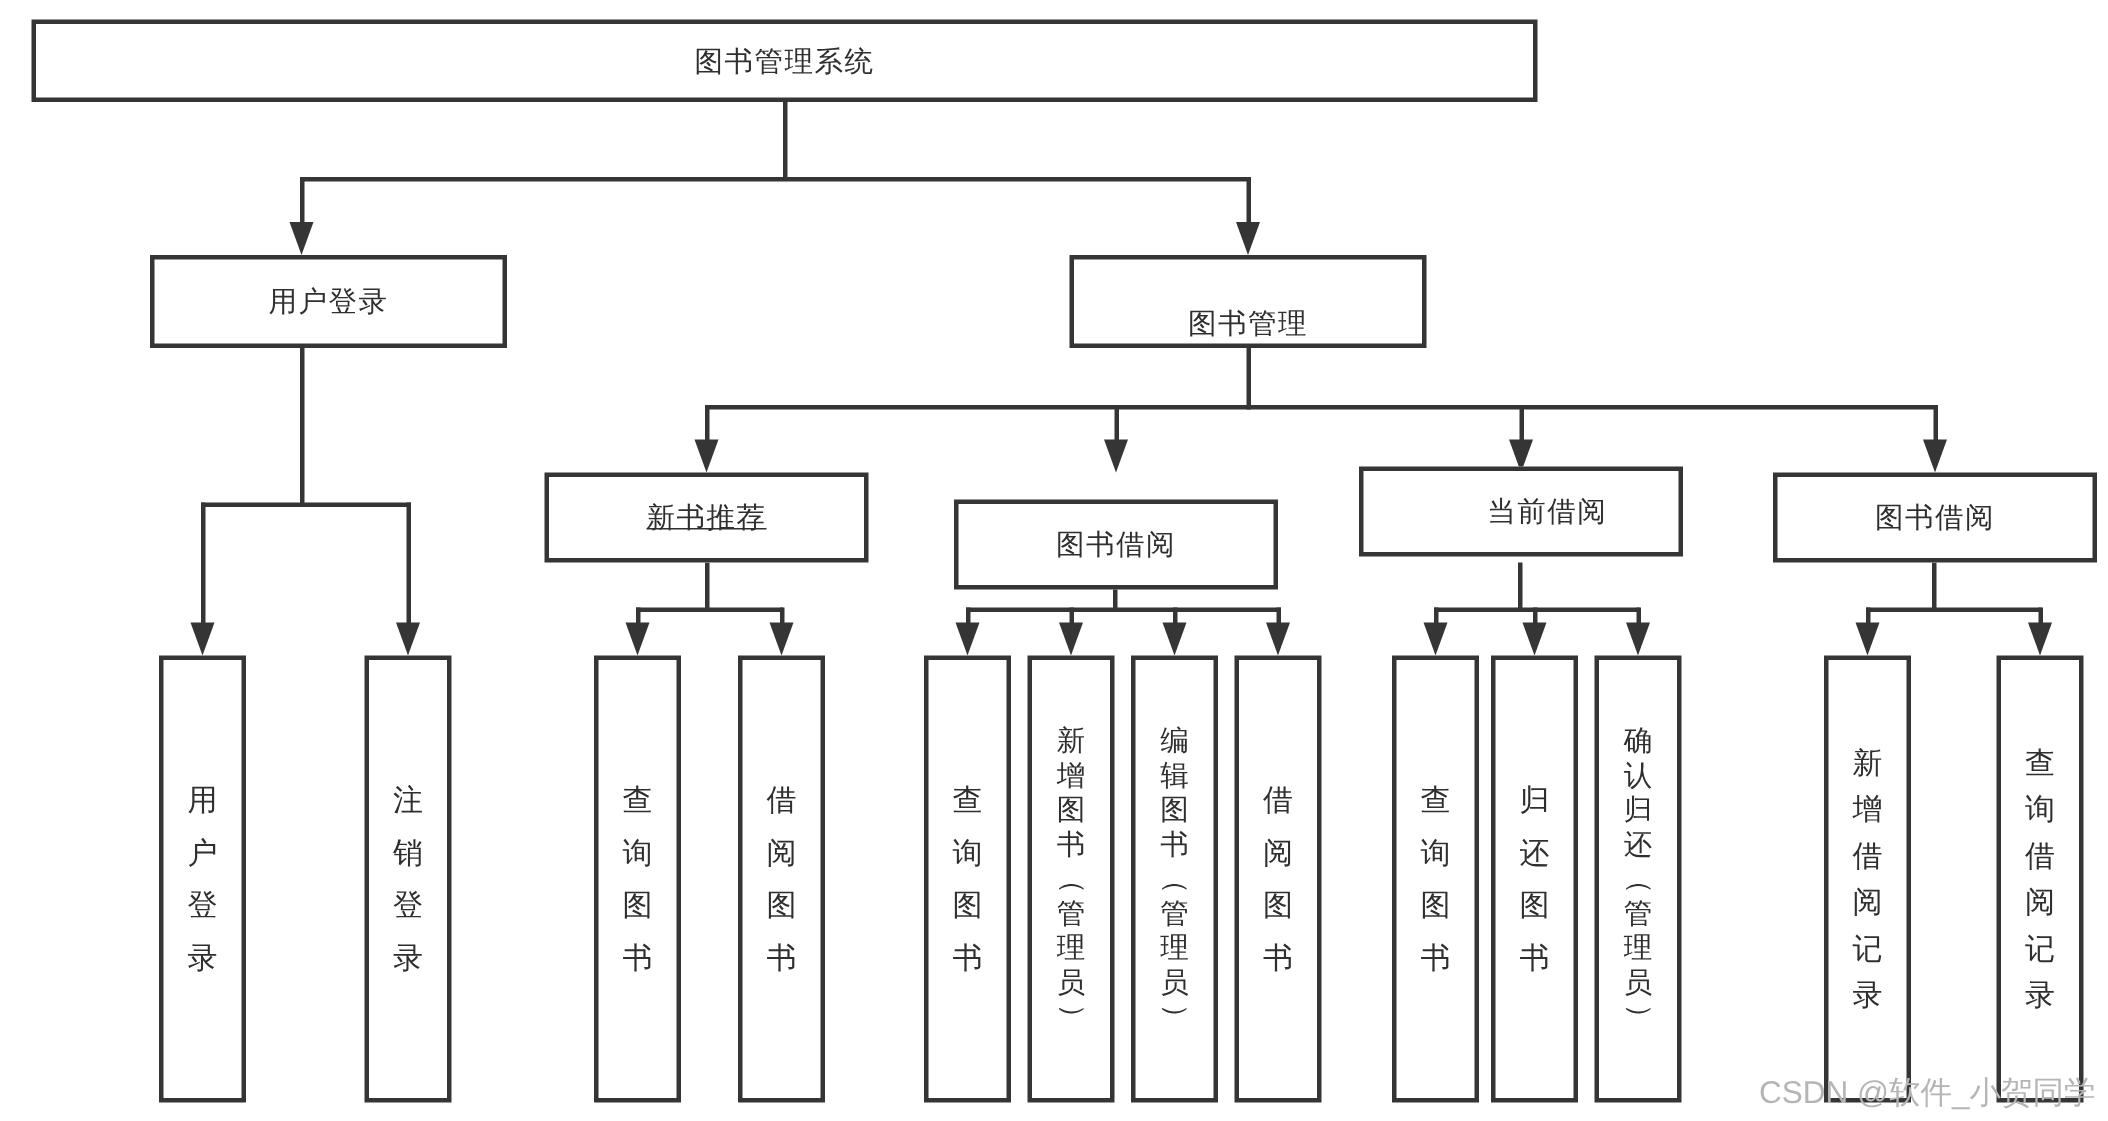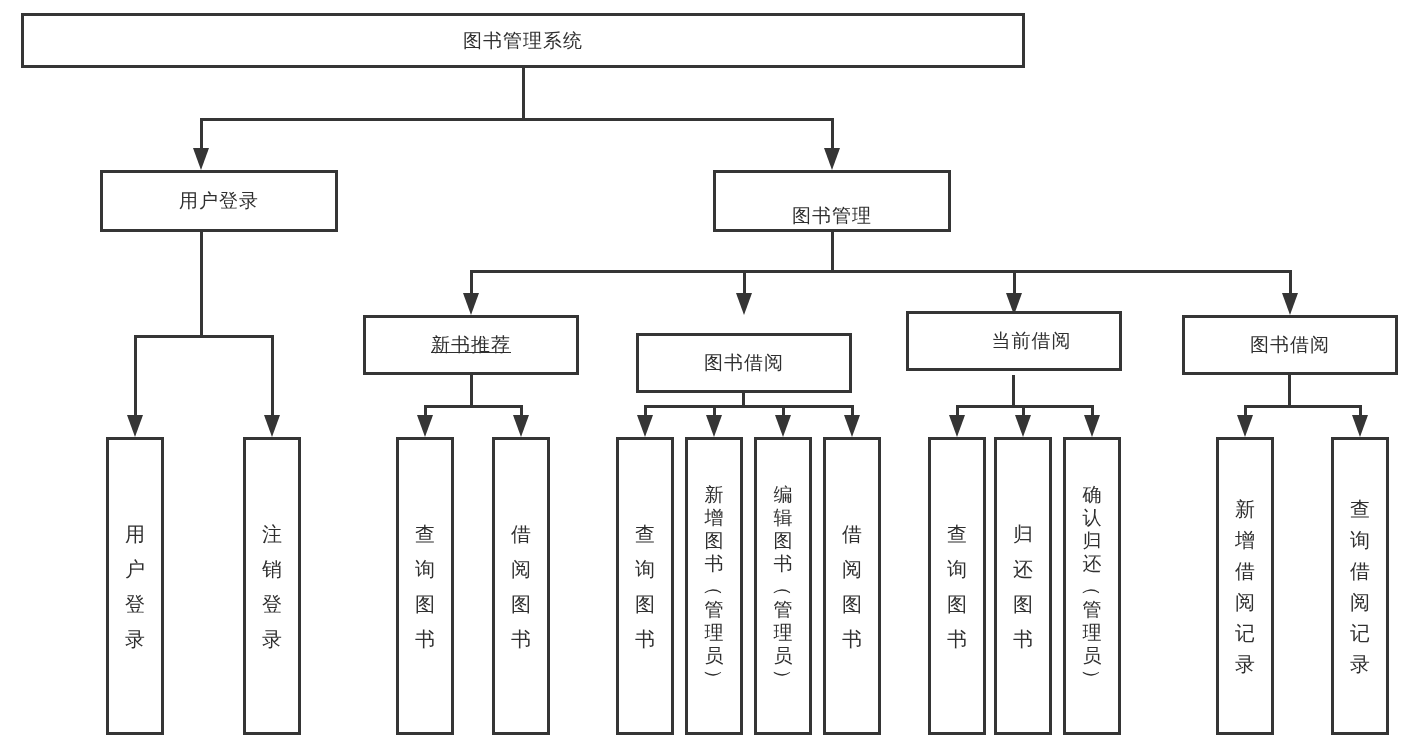--- a/index.html
+++ b/index.html
@@ -284,14 +284,15 @@
     <div class="vtext" style="gap: 11px; font-size: 20px;">
         <span>查</span>
         <span>询</span>
         <span>借</span>
         <span>阅</span>
         <span>记</span>
         <span>录</span>
       </div>
   </div>
 
+  <div class="watermark">CSDN @软件_小贺同学</div>
 
 </div>
 
 </body></html>

